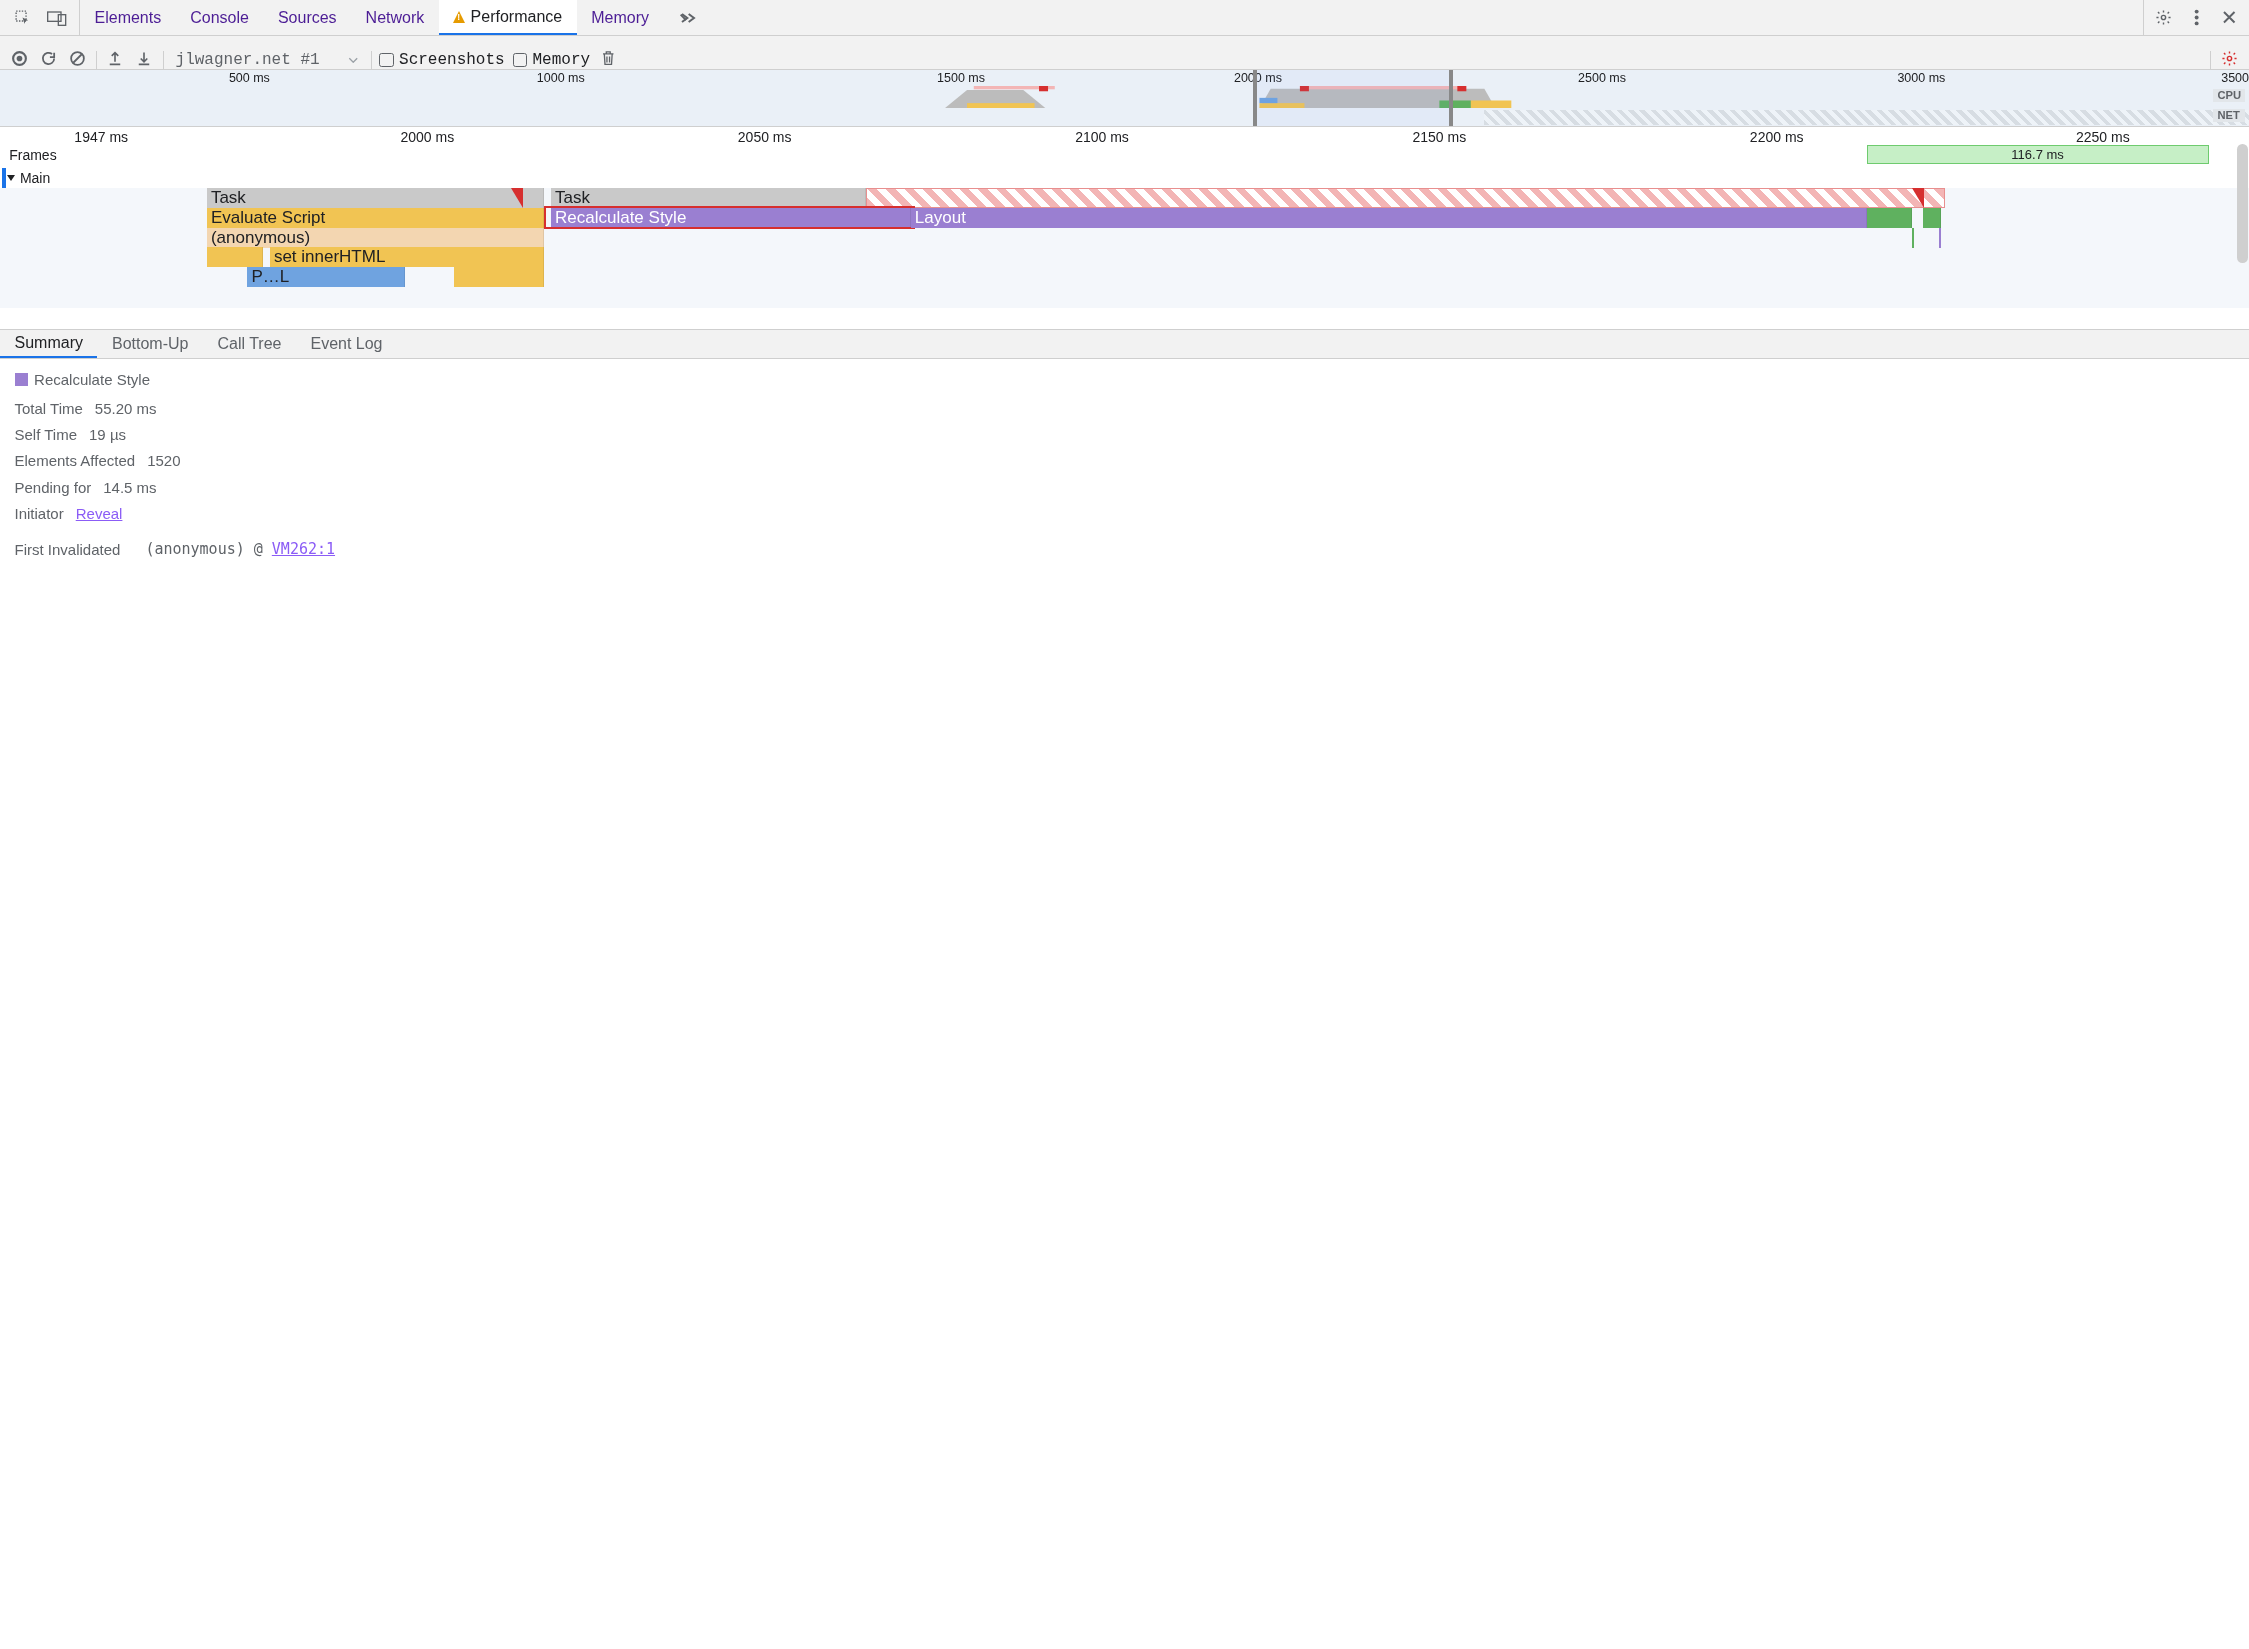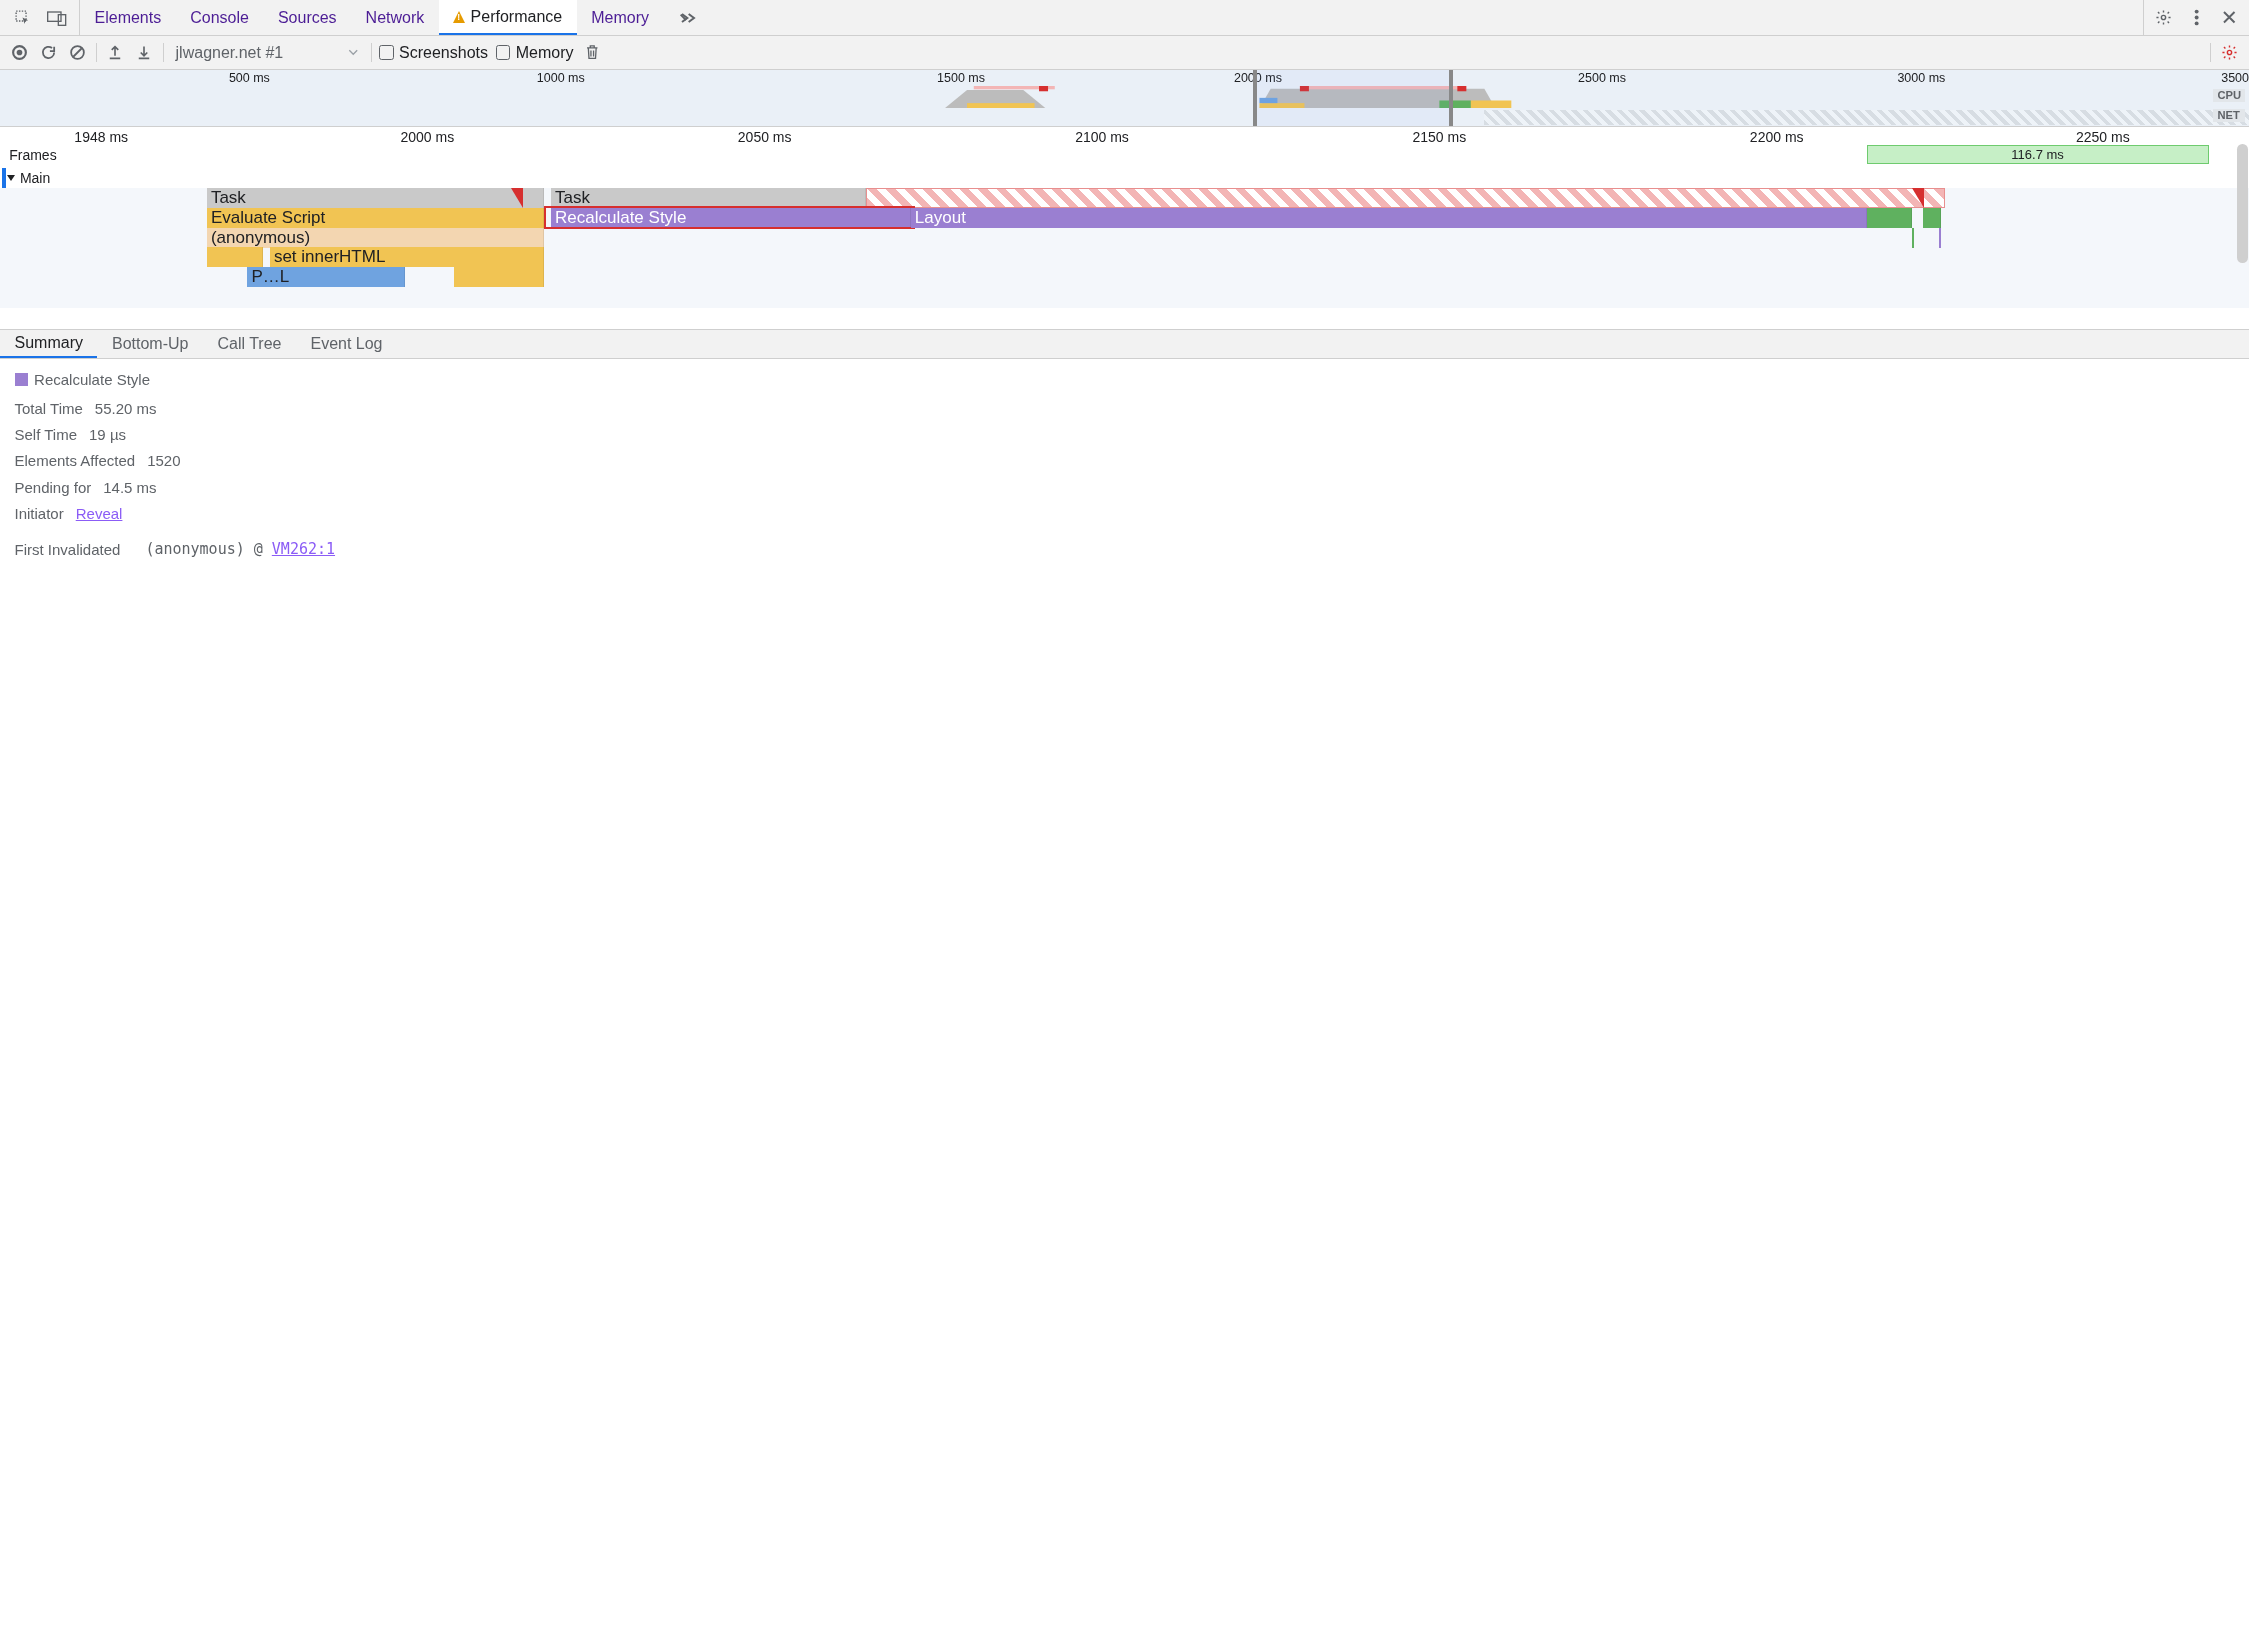--- a/index.html
+++ b/index.html
@@ -74,25 +74,26 @@
     align-items: center;
     gap: 12px;
     padding: 0 9.2px;
     border-left: 0.7px solid #cfcfcf;
   }
 
   
   .toolbar2 {
     height: 34px;
     display: flex;
-    align-items: center;
+    align-items: flex-end;
     background: #f2f2f2;
     border-bottom: 0.7px solid #cfcfcf;
     padding: 0 9.2px;
     gap: 8px;
+    font-family: Liberation Mono, monospace;
   }
   .sep { width: 0.7px; height: 18.4px; background: #cfcfcf; }
   .profile-select {
     display: flex; align-items: center; gap: 5.3px;
     color: #5f6368;
     padding: 0 4px;
     min-width: 191px;
     justify-content: space-between;
   }
   .checkbox {
@@ -419,21 +420,21 @@
 
   <div class="ov-badges" style="top:12px;">
     <span class="ov-badge">CPU</span>
     <span class="ov-badge">NET</span>
   </div>
 </div>
 
 <div class="detail">
 
   <div class="ruler">
-    <span class="rt" style="left:4.5%">1948 ms</span>
+    <span class="rt" style="left:4.5%">1947 ms</span>
     <span class="rt" style="left:19%">2000 ms</span>
     <span class="rt" style="left:34%">2050 ms</span>
     <span class="rt" style="left:49%">2100 ms</span>
     <span class="rt" style="left:64%">2150 ms</span>
     <span class="rt" style="left:79%">2200 ms</span>
     <span class="rt" style="left:93.5%">2250 ms</span>
   </div>
 
   <div class="frames-row">
     <span class="rowlabel" style="top:1.3px">Frames</span>

